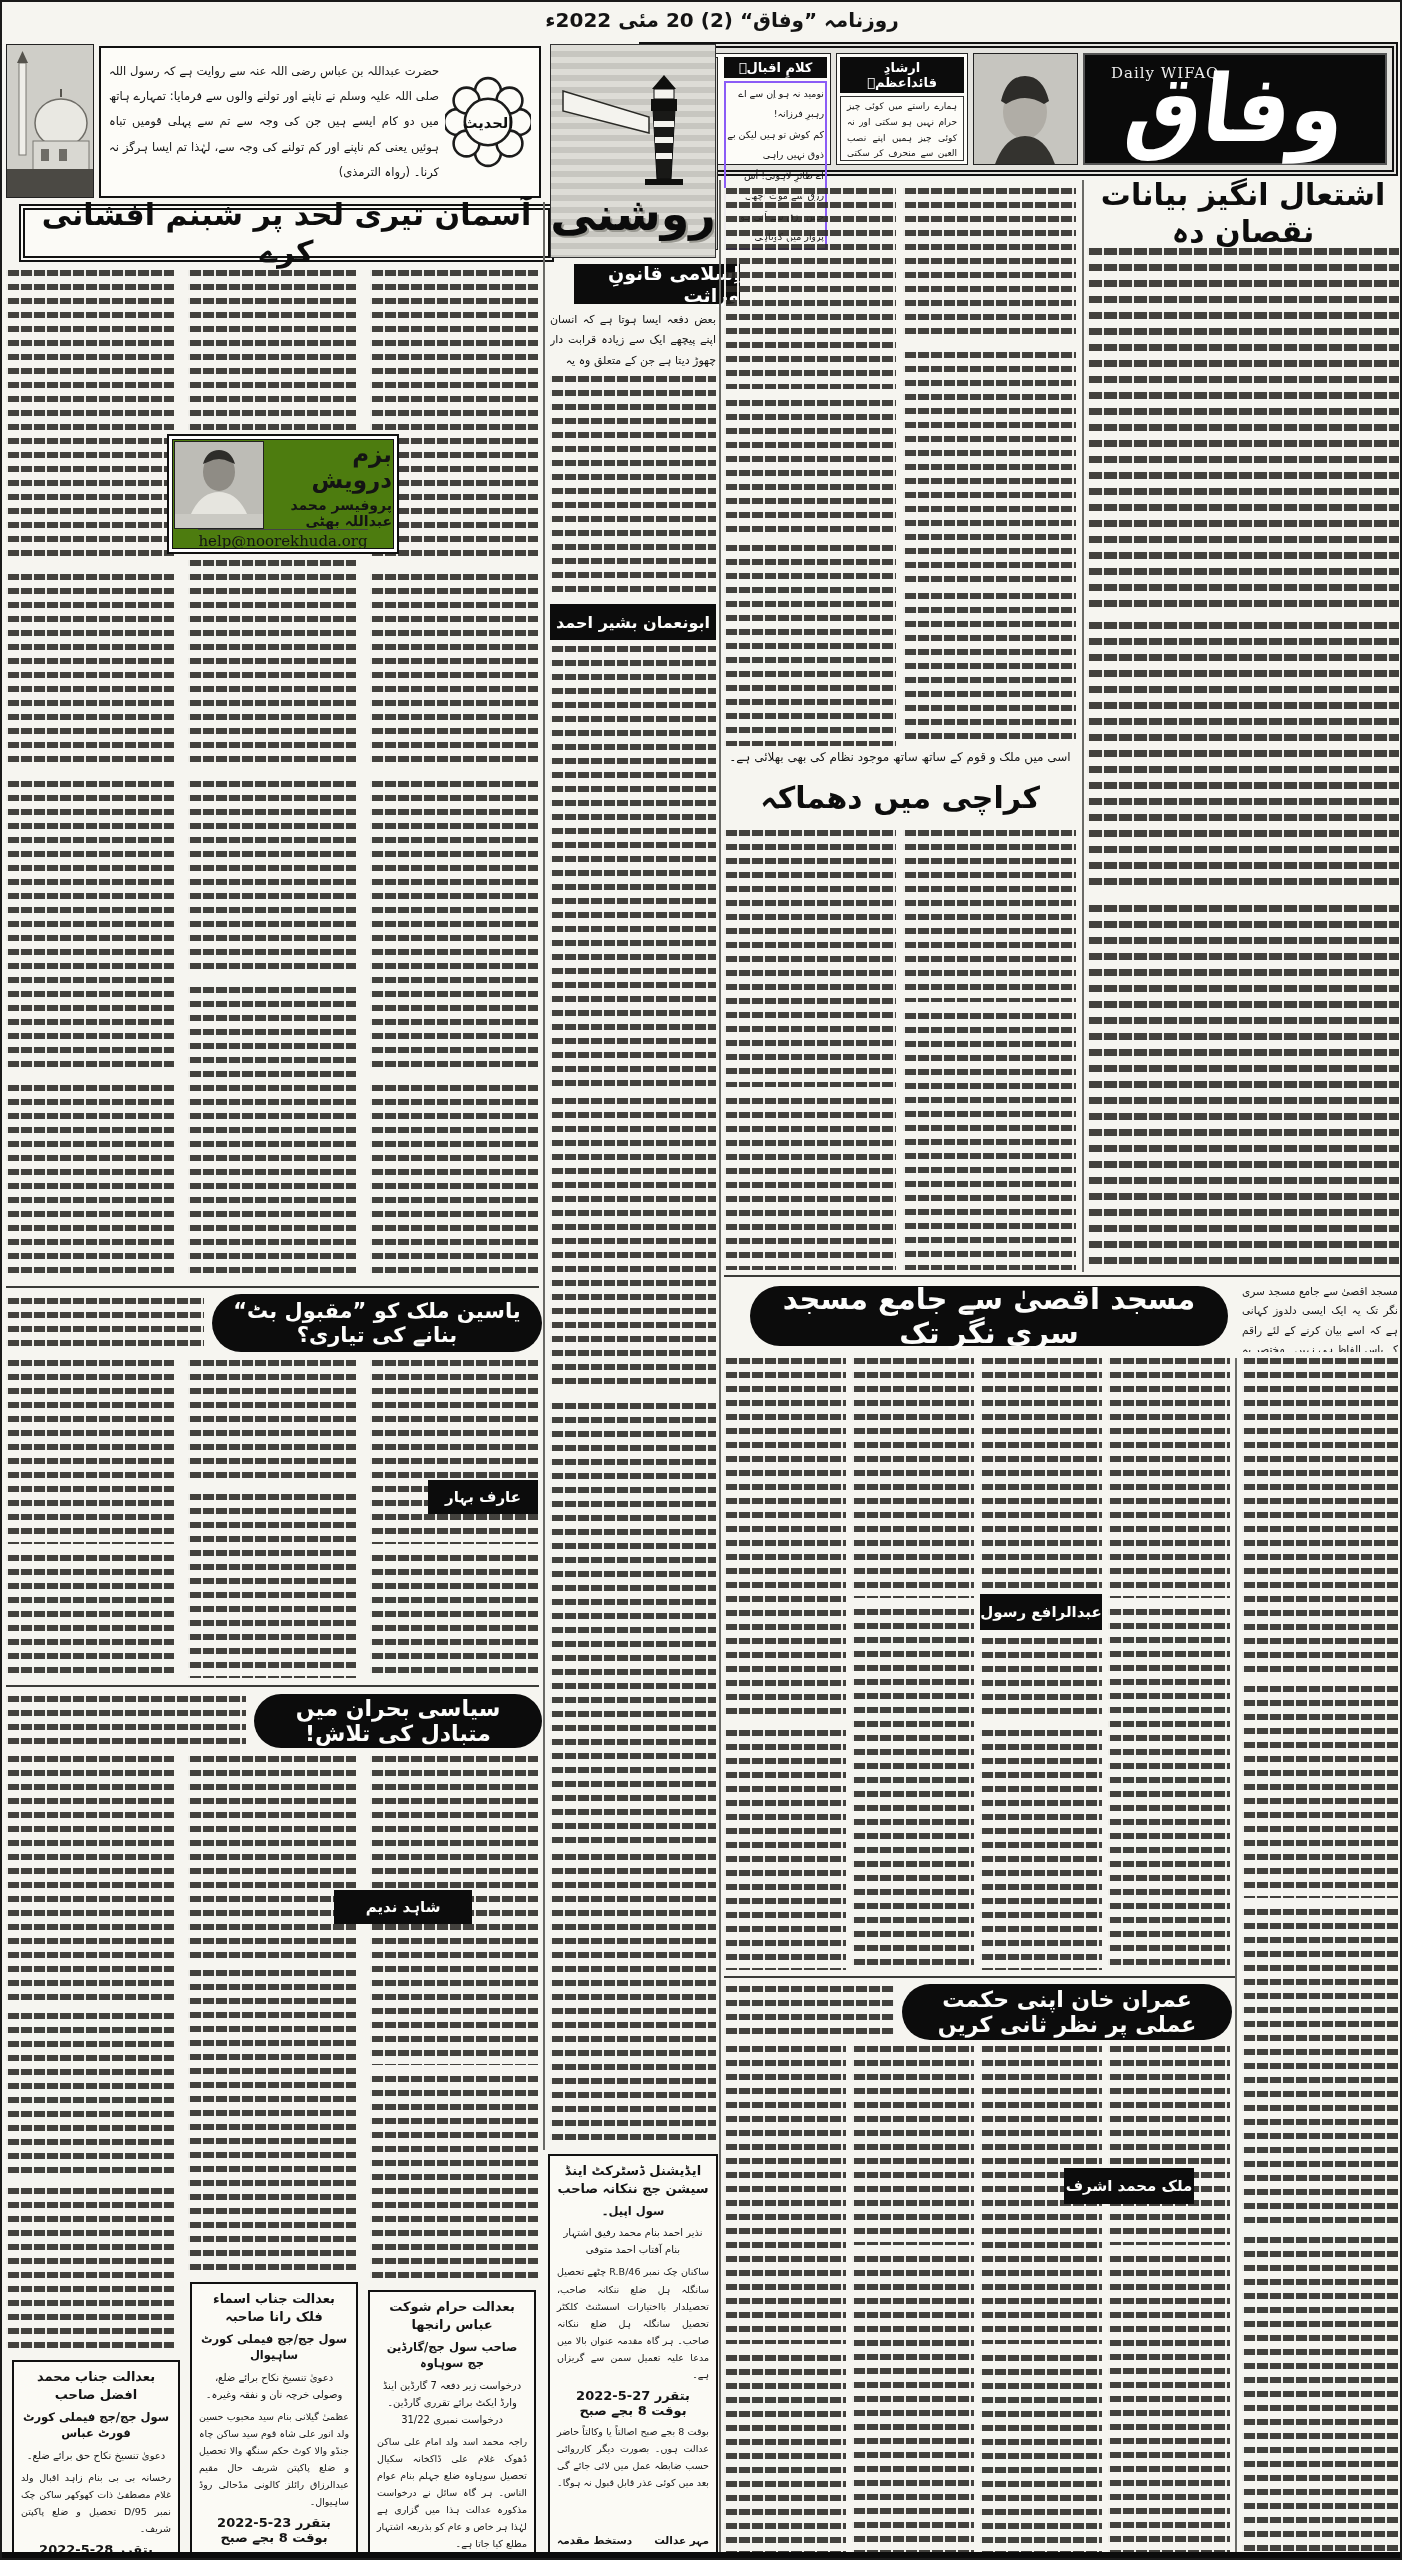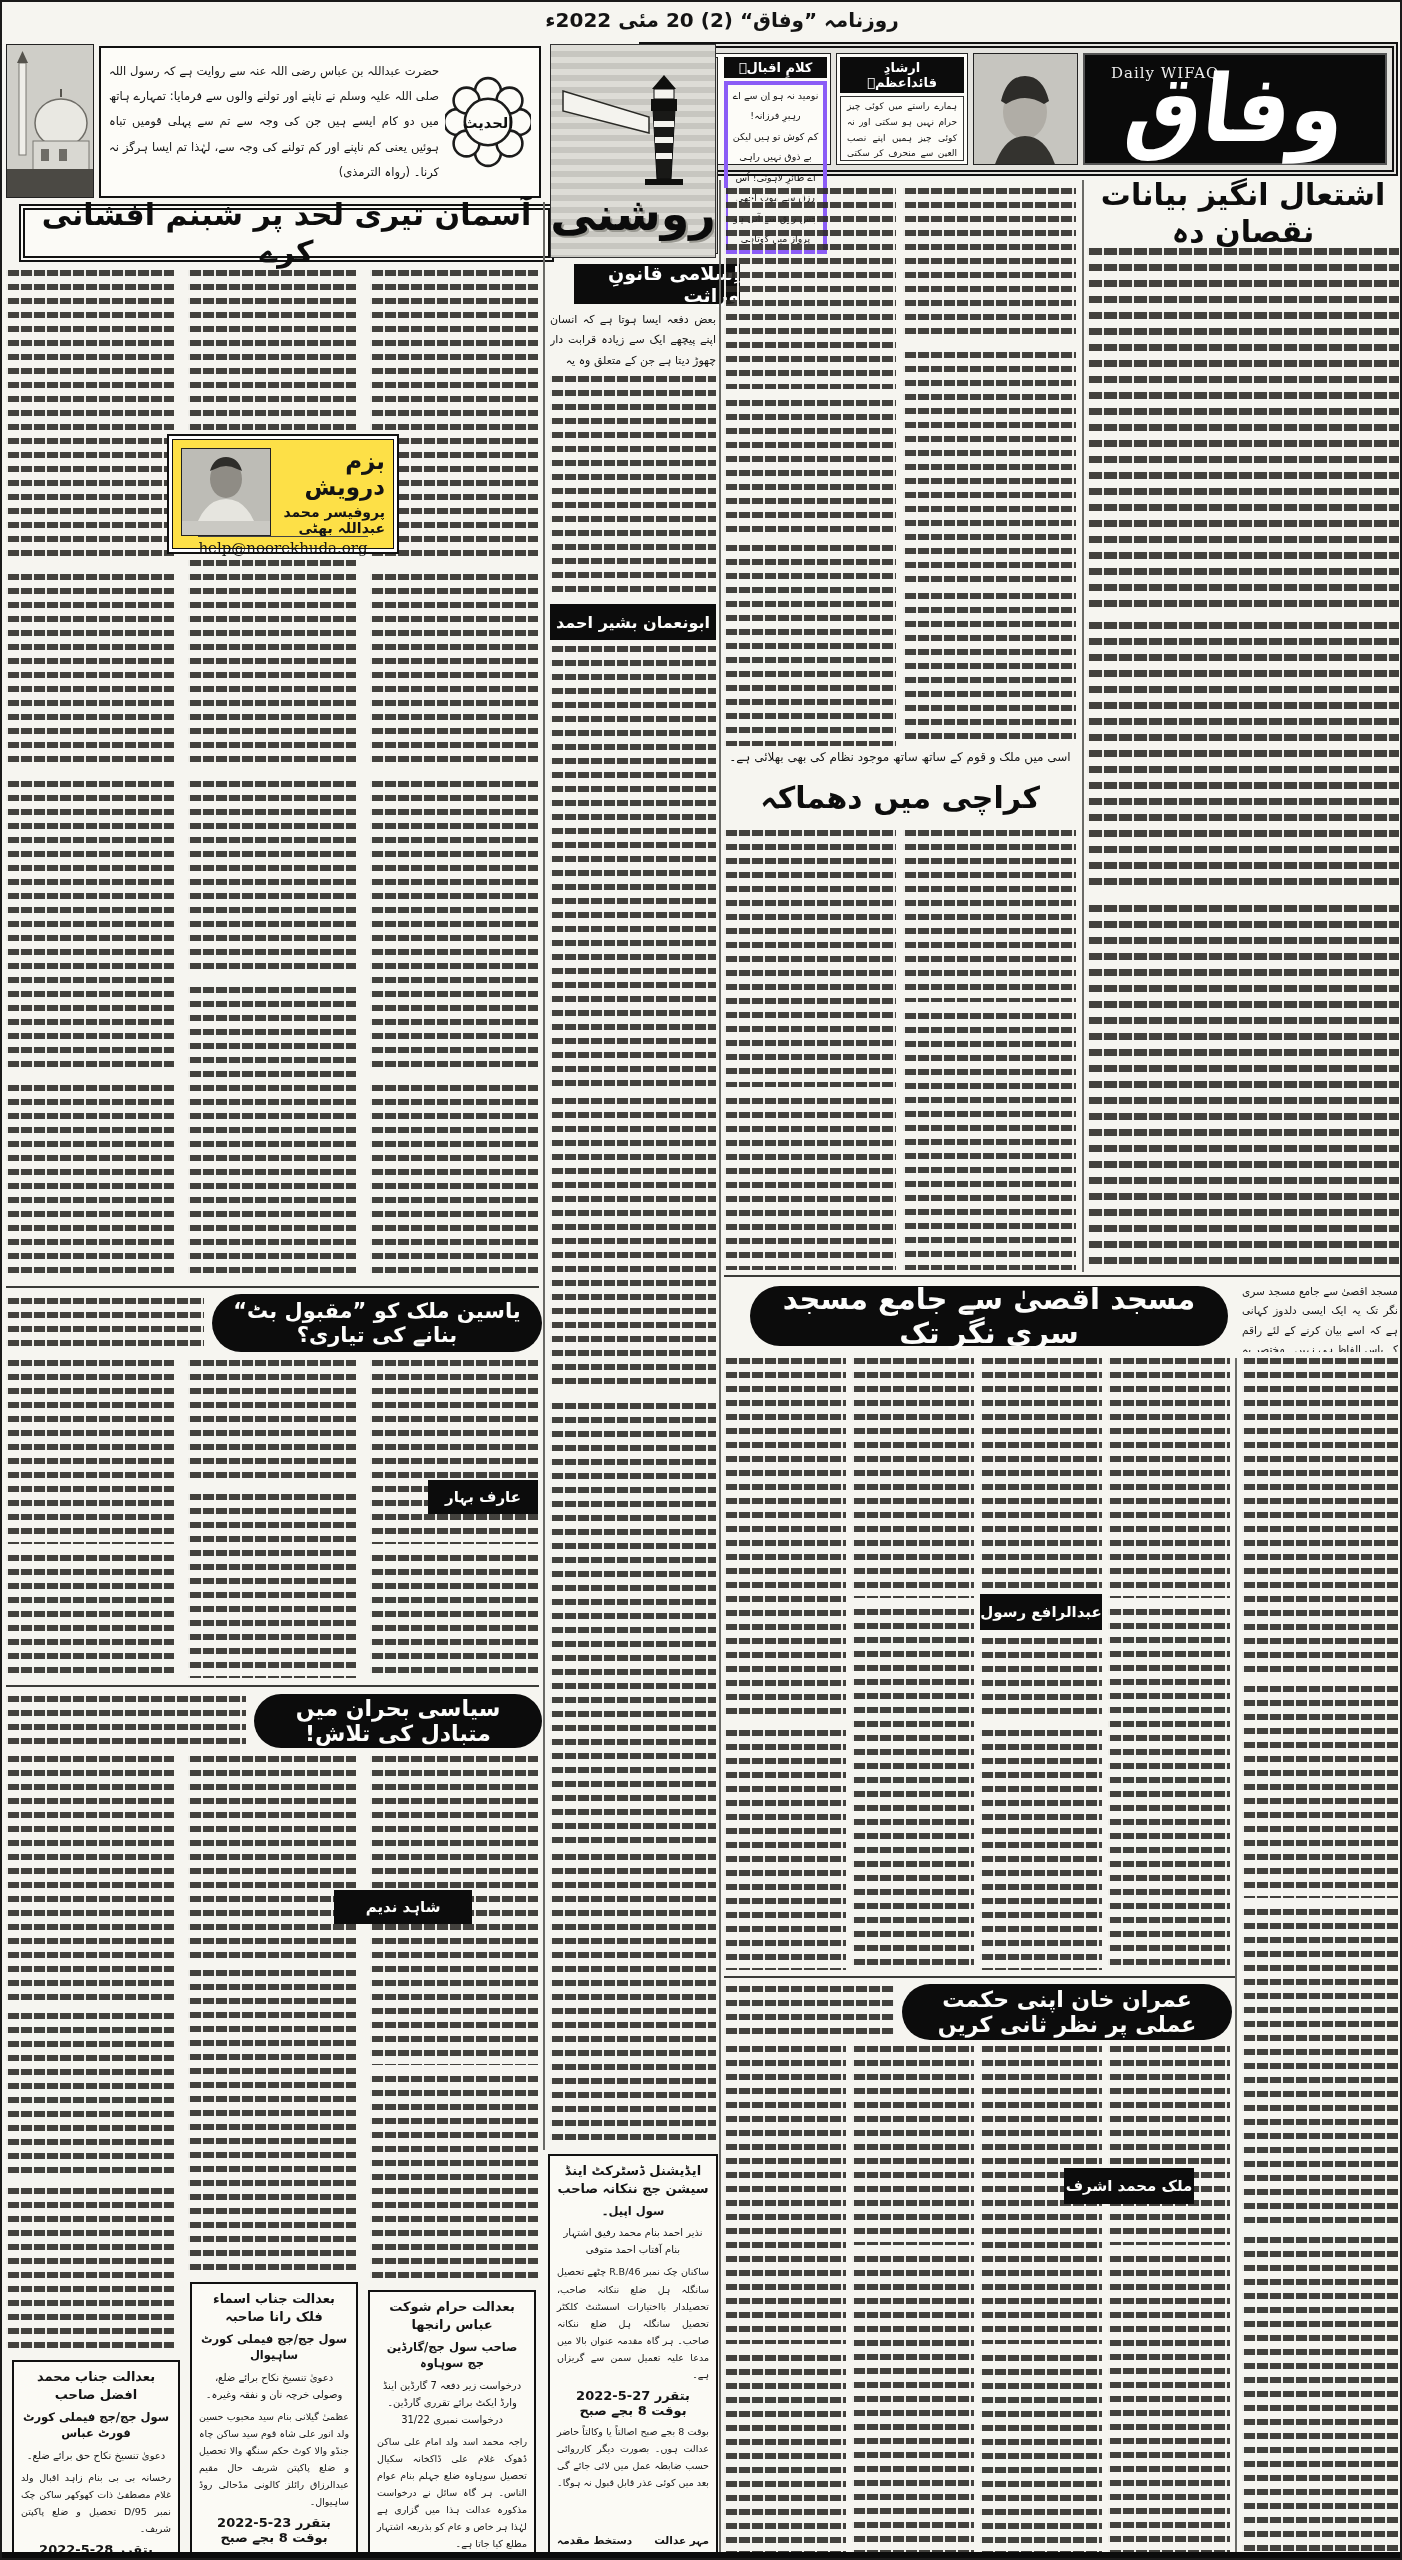--- a/index.html
+++ b/index.html
@@ -31,37 +31,37 @@
   .mast{background:#0a0a0a;color:#fff;position:relative;display:flex;align-items:center;
         justify-content:center;border:2px solid #555;}
   .mast .urdu{font-size:86px;font-weight:bold;transform:skewX(-6deg) scaleY(1.08);line-height:1;}
   .mast .latin{position:absolute;top:9px;left:26px;font-family:"DejaVu Serif",serif;
         font-size:15px;letter-spacing:1px;color:#eee;direction:ltr;}
   .qbox,.ibox{background:#fdfcf8;border:1px solid #222;display:flex;flex-direction:column;}
   .titlebar{background:#0c0c0c;color:#fff;font-weight:bold;font-size:13px;text-align:center;
         padding:3px 10px;margin:3px;}
   .qtext{font-size:9px;line-height:1.75;text-align:justify;padding:2px 6px;margin:0 3px 3px;
         border:1px solid #333;flex:1;overflow:hidden;}
-  .verses{font-size:9.5px;line-height:2.15;text-align:center;border:4px solid #8b5cf6;
+  .verses{font-size:9.5px;line-height:2.15;text-align:right;border:2px solid #8b5cf6;
         margin:0 3px 3px;flex:1;padding:1px;overflow:hidden;}
   .photo-frame{border:1px solid #222;overflow:hidden;background:#cac9c3;}
   
   .hadith-box{border:2.5px solid #111;background:#fdfcf8;display:flex;flex-direction:row;
         align-items:center;gap:6px;padding:5px 8px;}
   .hadith-text{font-size:11.5px;line-height:2.2;text-align:justify;flex:1;overflow:hidden;}
   
   .roshni{border:1px solid #333;background:repeating-linear-gradient(180deg,#dddcd6 0 6px,#c7c6c0 6px 12px);
         display:flex;flex-direction:column;align-items:center;overflow:hidden;}
   .roshni-word{font-size:46px;font-weight:bold;color:#0b0b0b;line-height:1.1;
         text-shadow:2px 2px 0 #9a9992;}
   .sec-head{background:#0c0c0c;color:#fff;font-weight:bold;display:flex;align-items:center;
         justify-content:center;font-size:19px;}
   
   .author-box{border:2px solid #111;box-shadow:inset 0 0 0 3px #fff,inset 0 0 0 4px #111;
-        background:#fde047;display:flex;flex-direction:column;padding:12px;align-items:center;}
+        background:#4d7c0f;display:flex;flex-direction:column;padding:5px;align-items:center;}
   .author-top{display:flex;flex-direction:row;gap:6px;flex:1;}
   .author-names{flex:1;display:flex;flex-direction:column;align-items:center;justify-content:center;gap:4px;}
   .author-title{font-size:23px;font-weight:bold;}
   .author-name{font-size:14px;font-weight:bold;}
   .author-email{font-family:"DejaVu Serif",serif;font-size:15px;text-align:center;direction:ltr;
         border-top:1px solid #444;padding-top:2px;}
   
   .ad{border:2px solid #111;background:#fbfaf5;padding:6px 7px;display:flex;flex-direction:column;
       gap:5px;text-align:center;overflow:hidden;}
   .ad-court{font-size:13px;font-weight:bold;line-height:1.4;}

